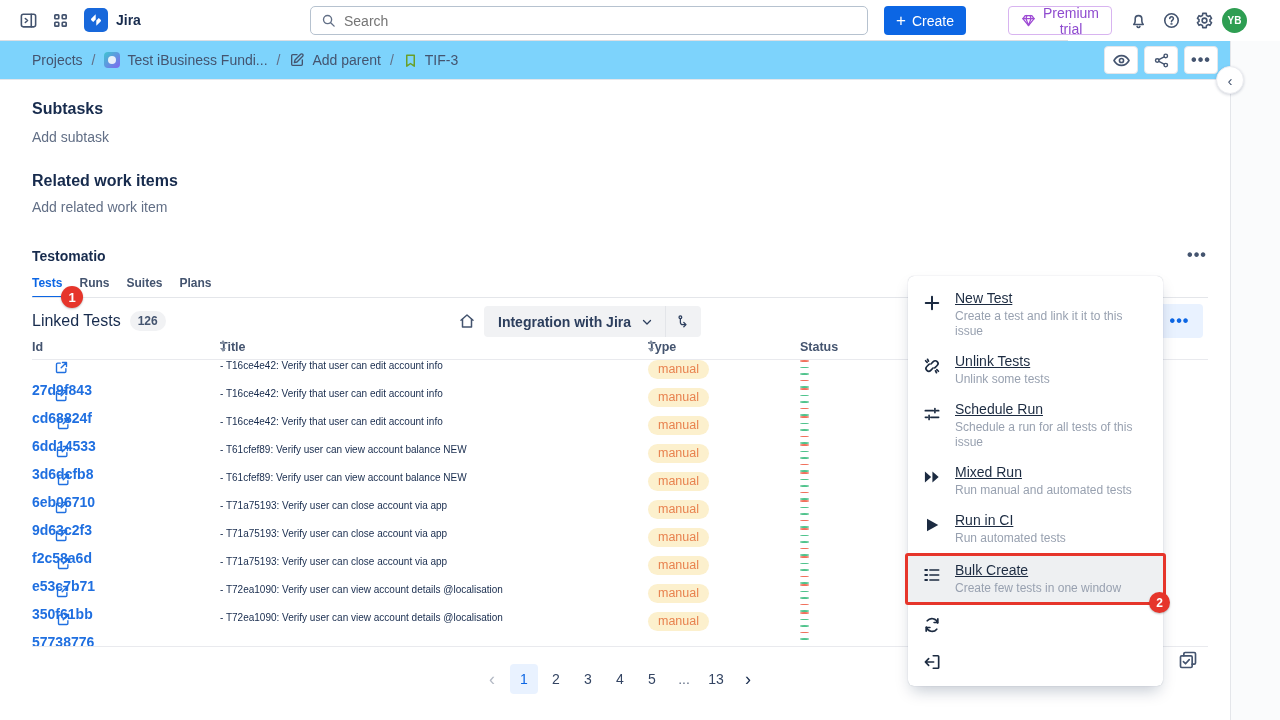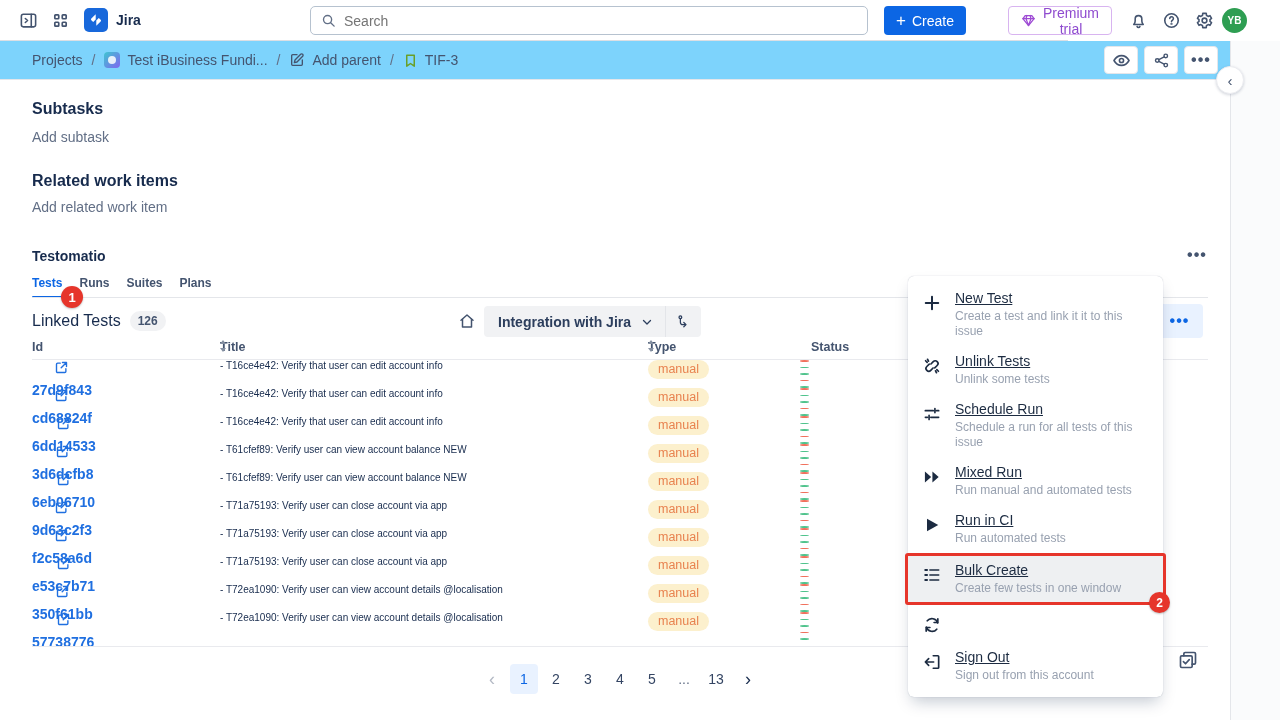--- a/index.html
+++ b/index.html
@@ -86,21 +86,21 @@
     border-left:1px solid #e3e5e9; height:31px; color:#2c3e5d; }
   .paren-frag { position:absolute; left:1141px; top:308px; font-size:18px; color:#172b4d; }
   .more-blue { position:absolute; left:1156px; top:304px; width:47px; height:34px; background:#e9f2ff;
     border-radius:4px; color:#0c66e4; display:flex; align-items:center; justify-content:center;
     font-weight:bold; letter-spacing:1px; cursor:pointer; }
 
   
   .thead { position:absolute; left:32px; top:340px; width:1176px; height:18px; font-size:12.5px;
     font-weight:bold; color:#44546f; }
   .thead span { position:absolute; top:0; display:flex; align-items:center; gap:4px; }
-  .th-id{left:0;} .th-title{left:188px;} .th-type{left:616px;} .th-status{left:768px;margin-left:11px;}
+  .th-id{left:0;} .th-title{left:188px;} .th-type{left:616px;} .th-status{left:768px;}
   .sort-ico { display:inline-flex; flex-direction:column; gap:1px; }
   .sort-ico i { width:0; height:0; border-left:3px solid transparent; border-right:3px solid transparent; }
   .sort-ico i.up { border-bottom:4px solid #8590a2; }
   .sort-ico i.dn { border-top:4px solid #8590a2; }
   .thead-line { position:absolute; left:32px; top:359px; width:1176px; height:1px; background:#e9eaee; }
 
   #test-rows { position:absolute; left:32px; top:360px; width:1176px; }
   .trow { position:relative; height:28px; }
   .trow .cell { position:absolute; top:0; height:28px; display:flex; align-items:center;flex-direction:column; }
   .c-id { left:0; gap:7px; color:#1f6fe0; font-weight:bold; font-size:14px; cursor:pointer; }
@@ -635,20 +635,16 @@
         <span class="mi-ico"><svg width="20" height="20" viewBox="0 0 24 24" fill="none" stroke="currentColor" stroke-width="2">
             <path d="M18.8 9.5A7.2 7.2 0 006.3 7M5.2 14.5A7.2 7.2 0 0017.7 17"></path>
             <path d="M19 4.5V9h-4.5M5 19.5V15h4.5"></path>
           </svg></span>
       </div>
       <div class="menu-item">
         <span class="mi-ico"><svg width="20" height="20" viewBox="0 0 24 24" fill="none" stroke="currentColor" stroke-width="2">
             <path d="M13.5 4.5H19a1 1 0 011 1v13a1 1 0 01-1 1h-5.5"></path>
             <path d="M14 12H4M8 8l-4 4 4 4"></path>
           </svg></span>
-        <div>
-          <div class="mi-title">Sign Out</div>
-          <div class="mi-sub">Sign out from this account</div>
-        </div>
       </div>
     </div>
 
 </div>
 
 </body></html>

